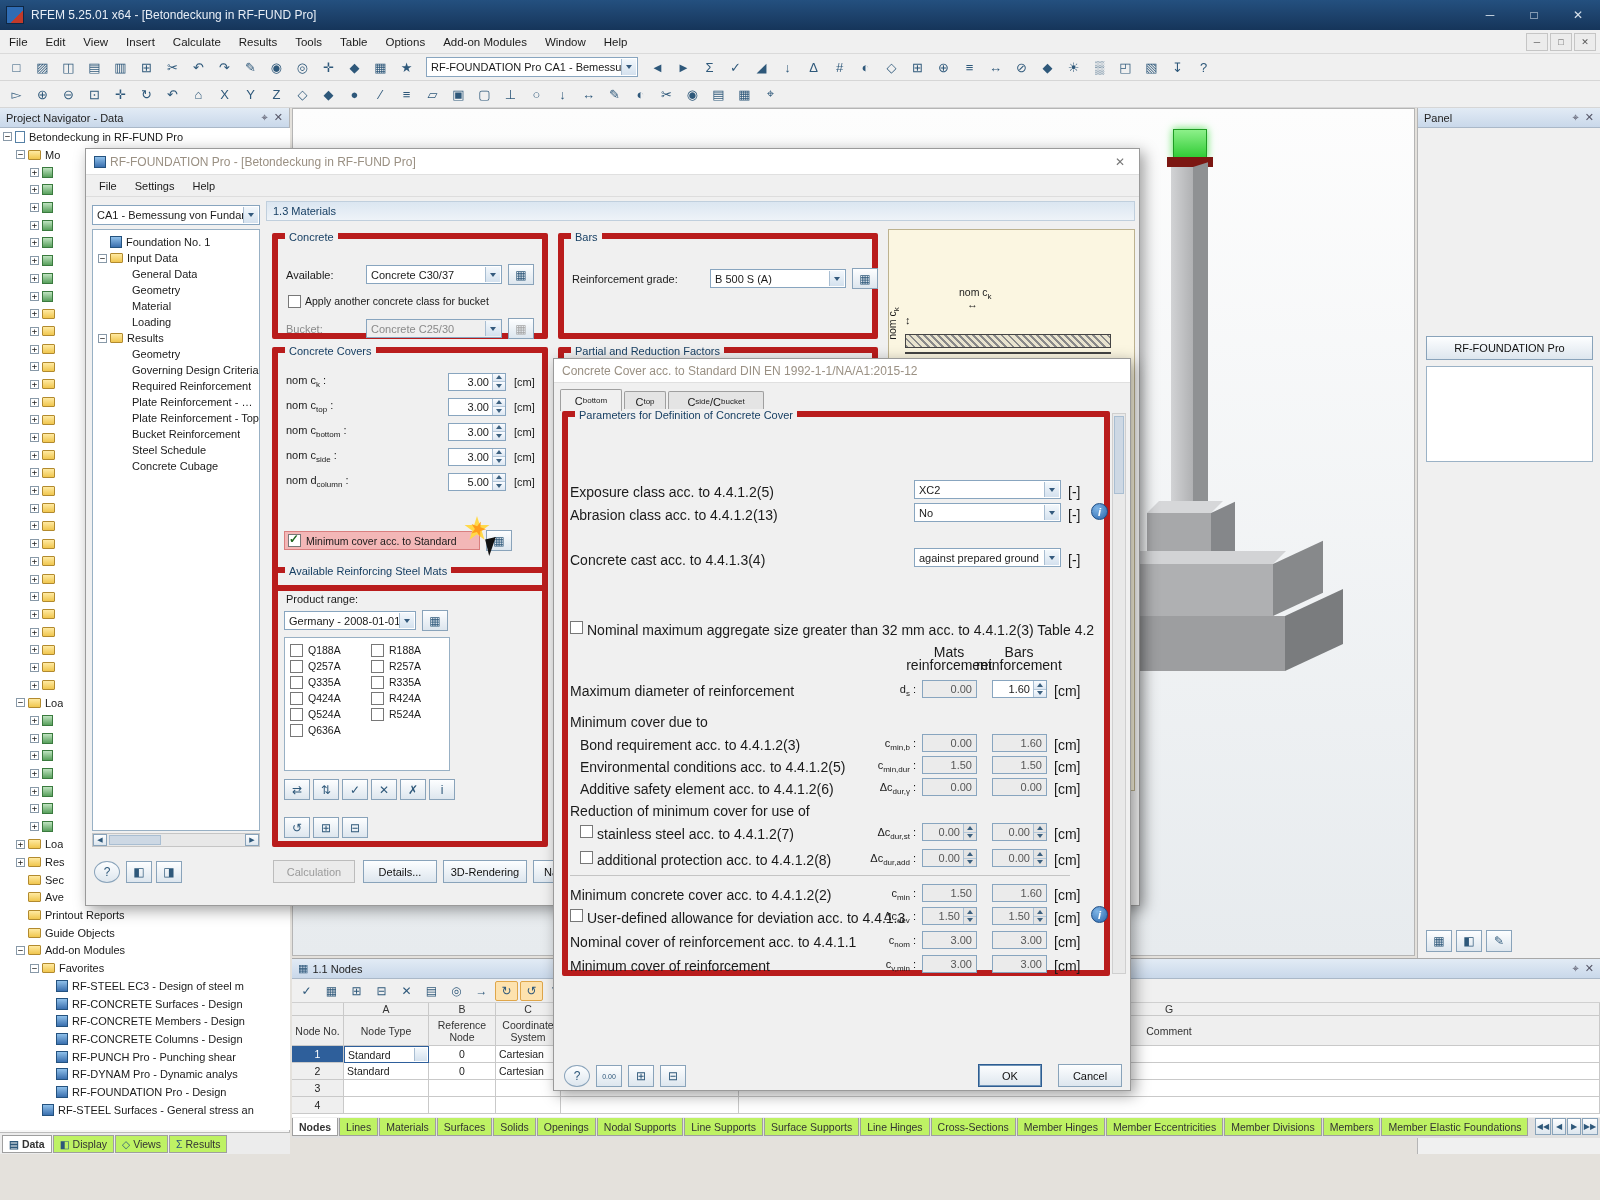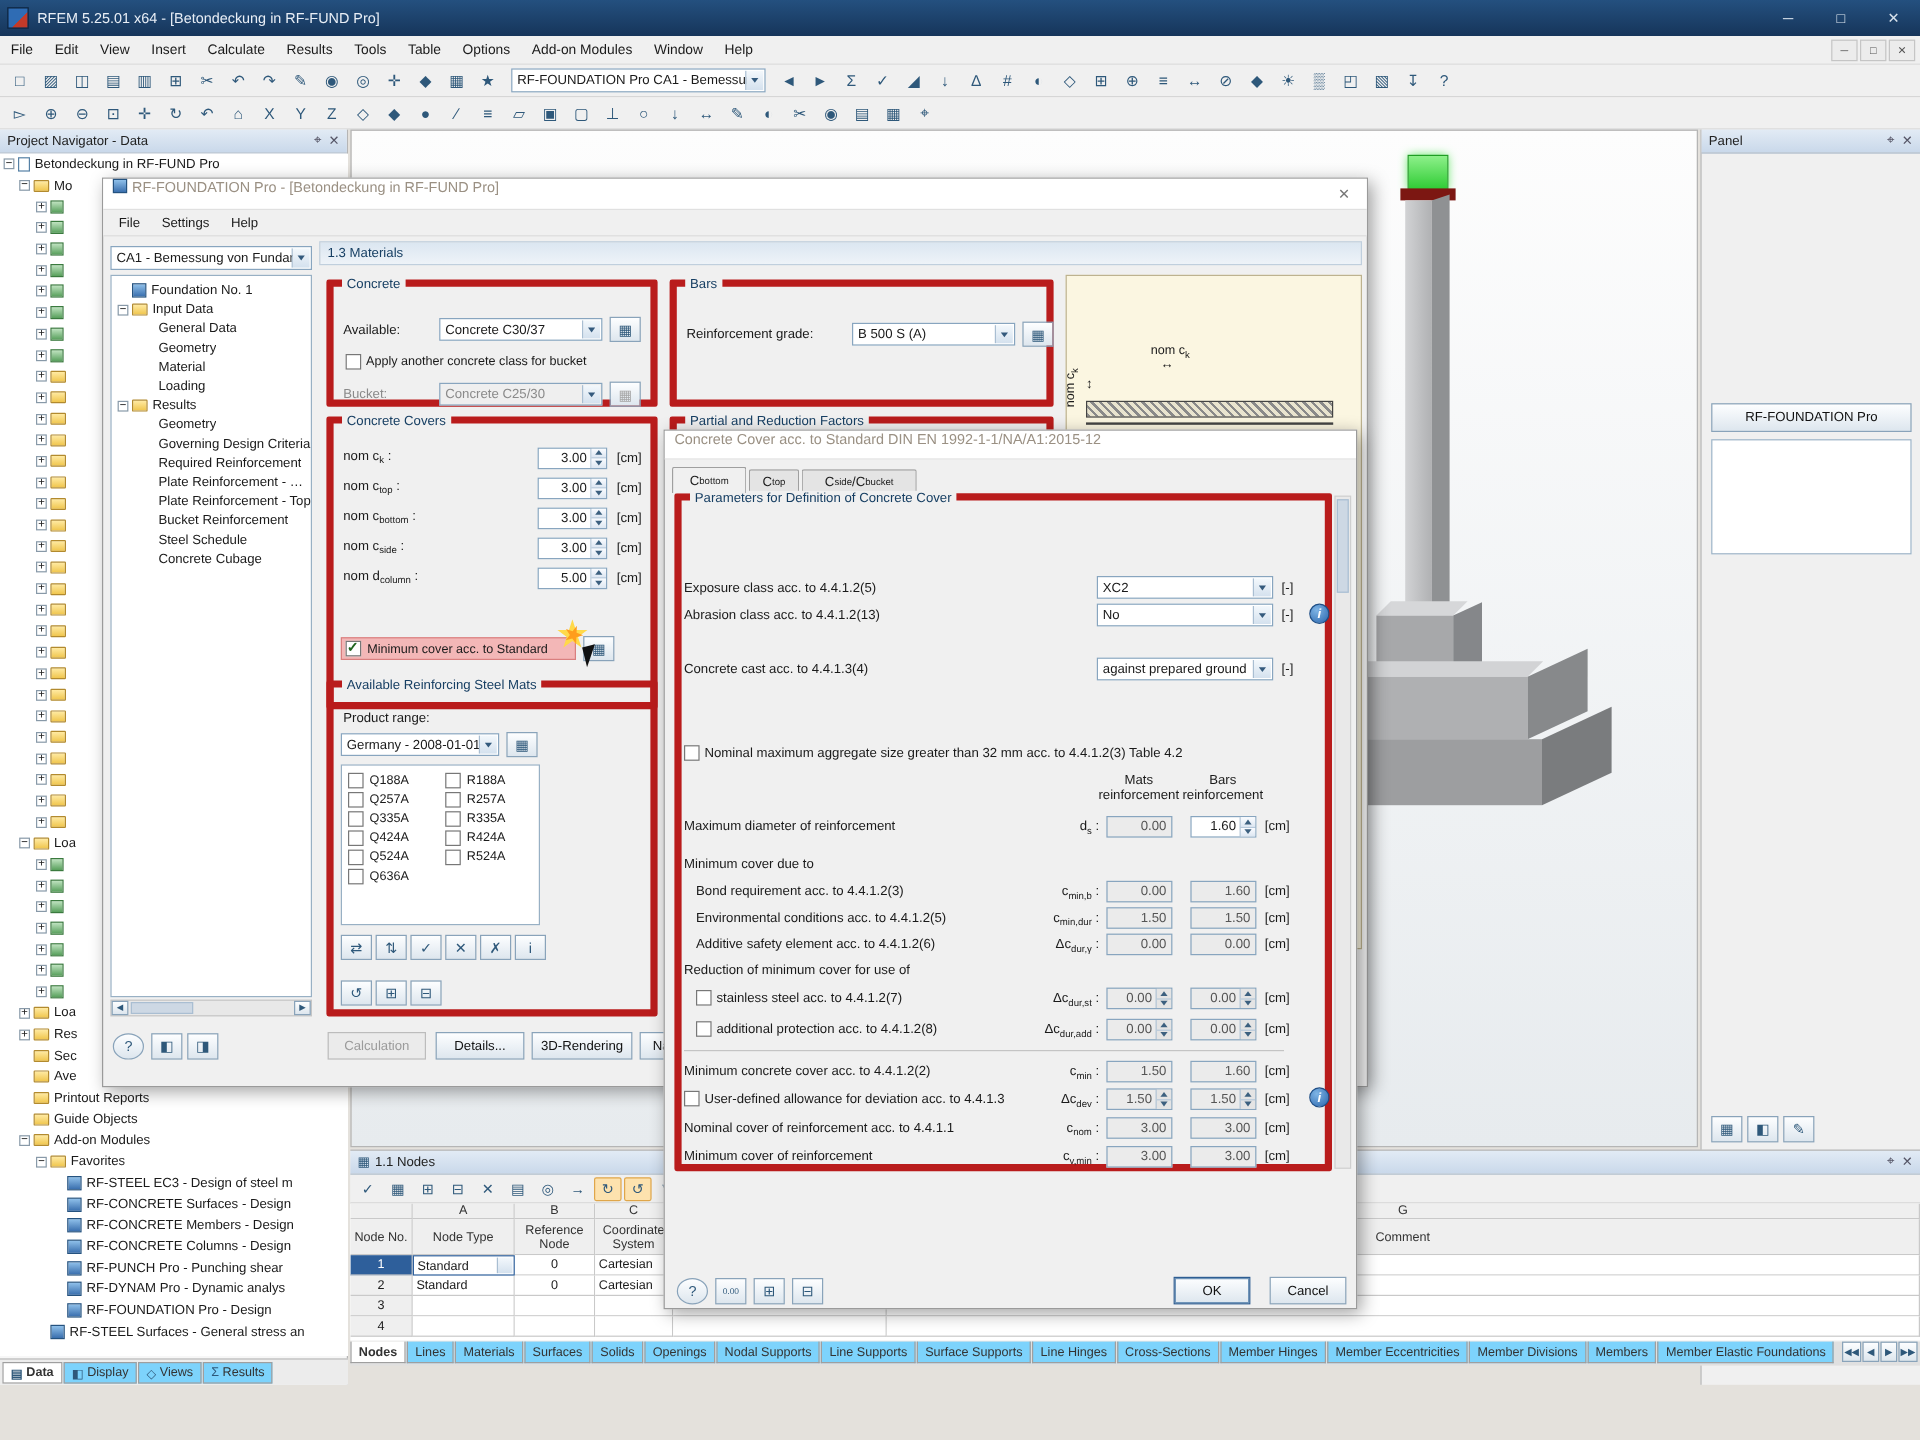--- a/index.html
+++ b/index.html
@@ -45,21 +45,21 @@
 .grp{position:absolute;border:6px solid #b91c1c;border-radius:2px}
 .grp>.cap{position:absolute;top:-8px;left:7px;background:#f0f0f0;padding:0 4px;font-size:11px;color:#173f63}
 
 .btn{position:absolute;border:1px solid #89a3ba;background:linear-gradient(#fdfeff,#dde6ee);font-size:11px;display:flex;align-items:center;justify-content:center;color:#111}
 .btn.dis{color:#9b9b9b;background:#ebebeb;border-color:#bcbcbc}
 .btn.def{border:1px solid #2e5d92;box-shadow:inset 0 0 0 1px #6f94b8}
 .sbtn{border:1px solid #89a3ba;background:linear-gradient(#fdfeff,#dde6ee);display:flex;align-items:center;justify-content:center;font-size:12px;color:#2e587a}
 .inf{position:absolute;width:17px;height:17px;border-radius:50%;background:radial-gradient(circle at 35% 30%,#7fb5e6,#2a66ad);border:1px solid #1d4d85;color:#fff;font-weight:bold;font-size:11px;display:flex;align-items:center;justify-content:center;font-style:italic}
 
 .dlg{position:absolute;background:#f0f0f0;border:1px solid #9a9a9a;box-shadow:4px 4px 14px rgba(0,0,0,.38)}
-.dtit{height:26px;background:#fff;border-bottom:1px solid #e0e0e0;display:flex;align-items:flex-start;padding:0 8px;font-size:12px;color:#9a9083}
+.dtit{height:26px;background:#fff;border-bottom:1px solid #e0e0e0;display:flex;align-items:center;padding:0 8px;font-size:12px;color:#9a9083}
 .dx{position:absolute;right:4px;top:3px;width:30px;height:20px;display:flex;align-items:center;justify-content:center;color:#777;font-size:12px}
 
 .nrow,.trw{display:flex;align-items:center;white-space:nowrap;overflow:hidden}
 .nrow{height:17.7px;font-size:11px}
 .trw{height:16px;font-size:11px}
 .nrow[data-ind="0"]{padding-left:3px}.nrow[data-ind="1"]{padding-left:16px}.nrow[data-ind="2"]{padding-left:30px}.nrow[data-ind="3"]{padding-left:44px}
 .trw[data-ind="0"]{padding-left:5px}.trw[data-ind="1"]{padding-left:27px}
 .exp{flex:0 0 auto;width:9px;height:9px;border:1px solid #8899a8;background:#fff;font-size:9px;line-height:7px;text-align:center;color:#222;margin-right:3px;overflow:hidden;font-family:"DejaVu Sans Mono",monospace}
 .exp:empty{visibility:hidden}
 .tic{flex:0 0 auto;margin-right:4px}
@@ -72,37 +72,37 @@
 
 .phdr{position:absolute;left:0;right:0;top:0;height:20px;background:linear-gradient(#e2ebf5,#c9d8ea);border-bottom:1px solid #aab8c8;display:flex;align-items:center;padding:0 6px;font-size:11px;color:#222}
 .pico{margin-left:auto;display:flex;gap:6px;color:#556;font-size:11px}
 
 .gr{display:flex}
 .gc{border-right:1px solid #c9c9c9;border-bottom:1px solid #c9c9c9;font-size:10.5px;display:flex;align-items:center;padding:0 3px;background:#fff;overflow:hidden}
 .gh{background:#efefef;justify-content:center;text-align:center;color:#333}
 .rn{background:#efefef;justify-content:center}
 .rn.sel{background:#2e5f9b;color:#fff}
 
-.btab{height:18px;padding:0 6px;display:flex;align-items:center;font-size:10.5px;background:#7dd3fc;border:1px solid #9f9f9f;border-top:none;margin-right:1px;color:#333;flex:0 0 auto}
+.btab{height:18px;padding:0 6px;display:flex;align-items:center;font-size:10.5px;background:#bef264;border:1px solid #9f9f9f;border-top:none;margin-right:1px;color:#333;flex:0 0 auto}
 .btab.on{background:#fff;font-weight:bold}
 .ttab{position:absolute;height:20px;display:flex;align-items:center;justify-content:center;font-size:11px;background:#e4e4e4;border:1px solid #9f9f9f;border-bottom:none;border-radius:2px 2px 0 0}
 .ttab.on{background:#f0f0f0;height:22px;z-index:2}
 .stog{height:18px;border:1px solid #a8a8a8;background:#eaeae8;display:flex;align-items:center;padding:0 7px;font-size:10.5px;margin-right:2px;color:#333}
 .stog.on{background:#f3d9a2;border-color:#c79a4e}
 
 .hatch{background:repeating-linear-gradient(45deg,#8a8a8a 0 2px,#e9e4cf 2px 5px);border:1px solid #444}
 .star{position:absolute;background:#ffd94a;clip-path:polygon(50% 0,61% 35%,98% 35%,68% 57%,79% 91%,50% 70%,21% 91%,32% 57%,2% 35%,39% 35%)}
 .cur{position:absolute;width:0;height:0;border-top:17px solid #111;border-right:11px solid transparent;transform:rotate(-14deg)}
 .mrow{display:flex;align-items:center;height:16px;gap:5px;font-size:10.5px}
 .cvrow{display:flex;align-items:center;height:25px;font-size:11px}
 .cvrow .fld{position:relative;width:58px;height:18px;flex:0 0 auto}
 .cvl{flex:1}
 .cvu{margin-left:8px;width:30px}
 .sym{position:absolute;width:82px;text-align:right;font-size:11px}
-.r{position:absolute;font-size:11px}
+.r{position:absolute;font-size:14px}
 </style>
 </head>
 <body>
 
 <div id="root">
 
   <div id="titlebar">
     <span class="appico"></span>
     <span>RFEM 5.25.01 x64 - [Betondeckung in RF-FUND Pro]</span>
     <div class="wbtns">

